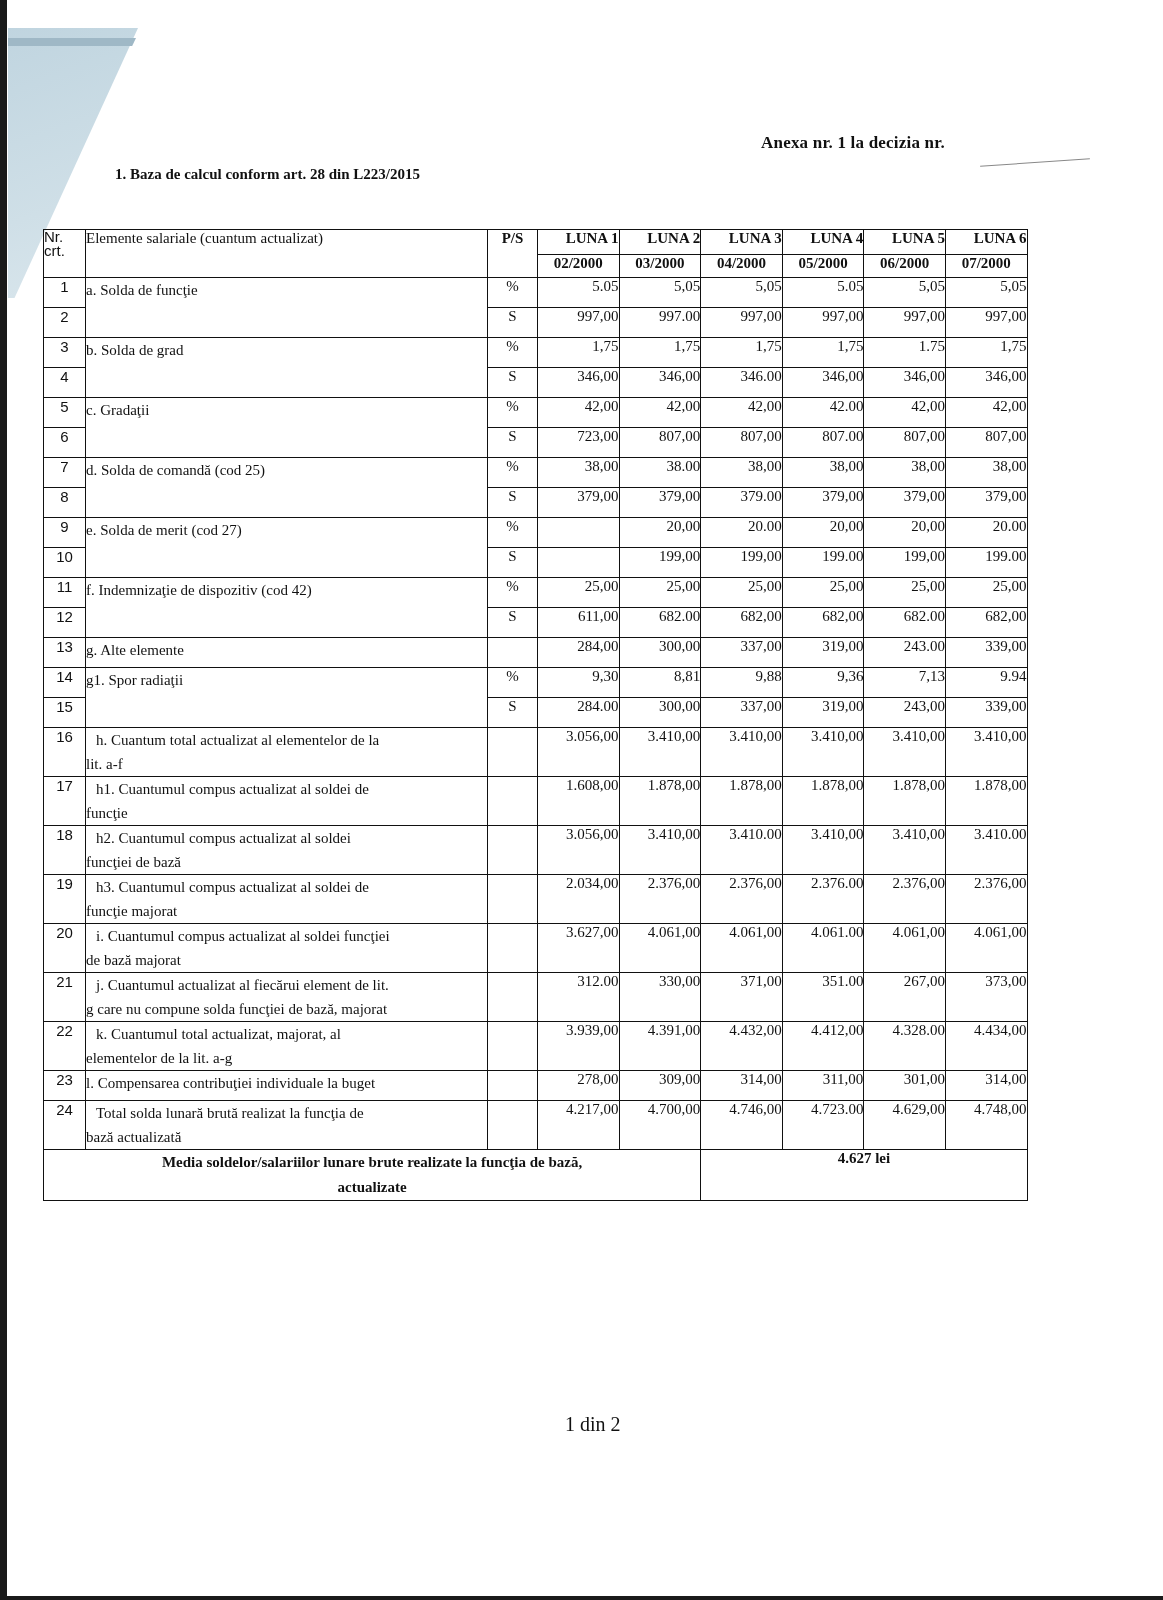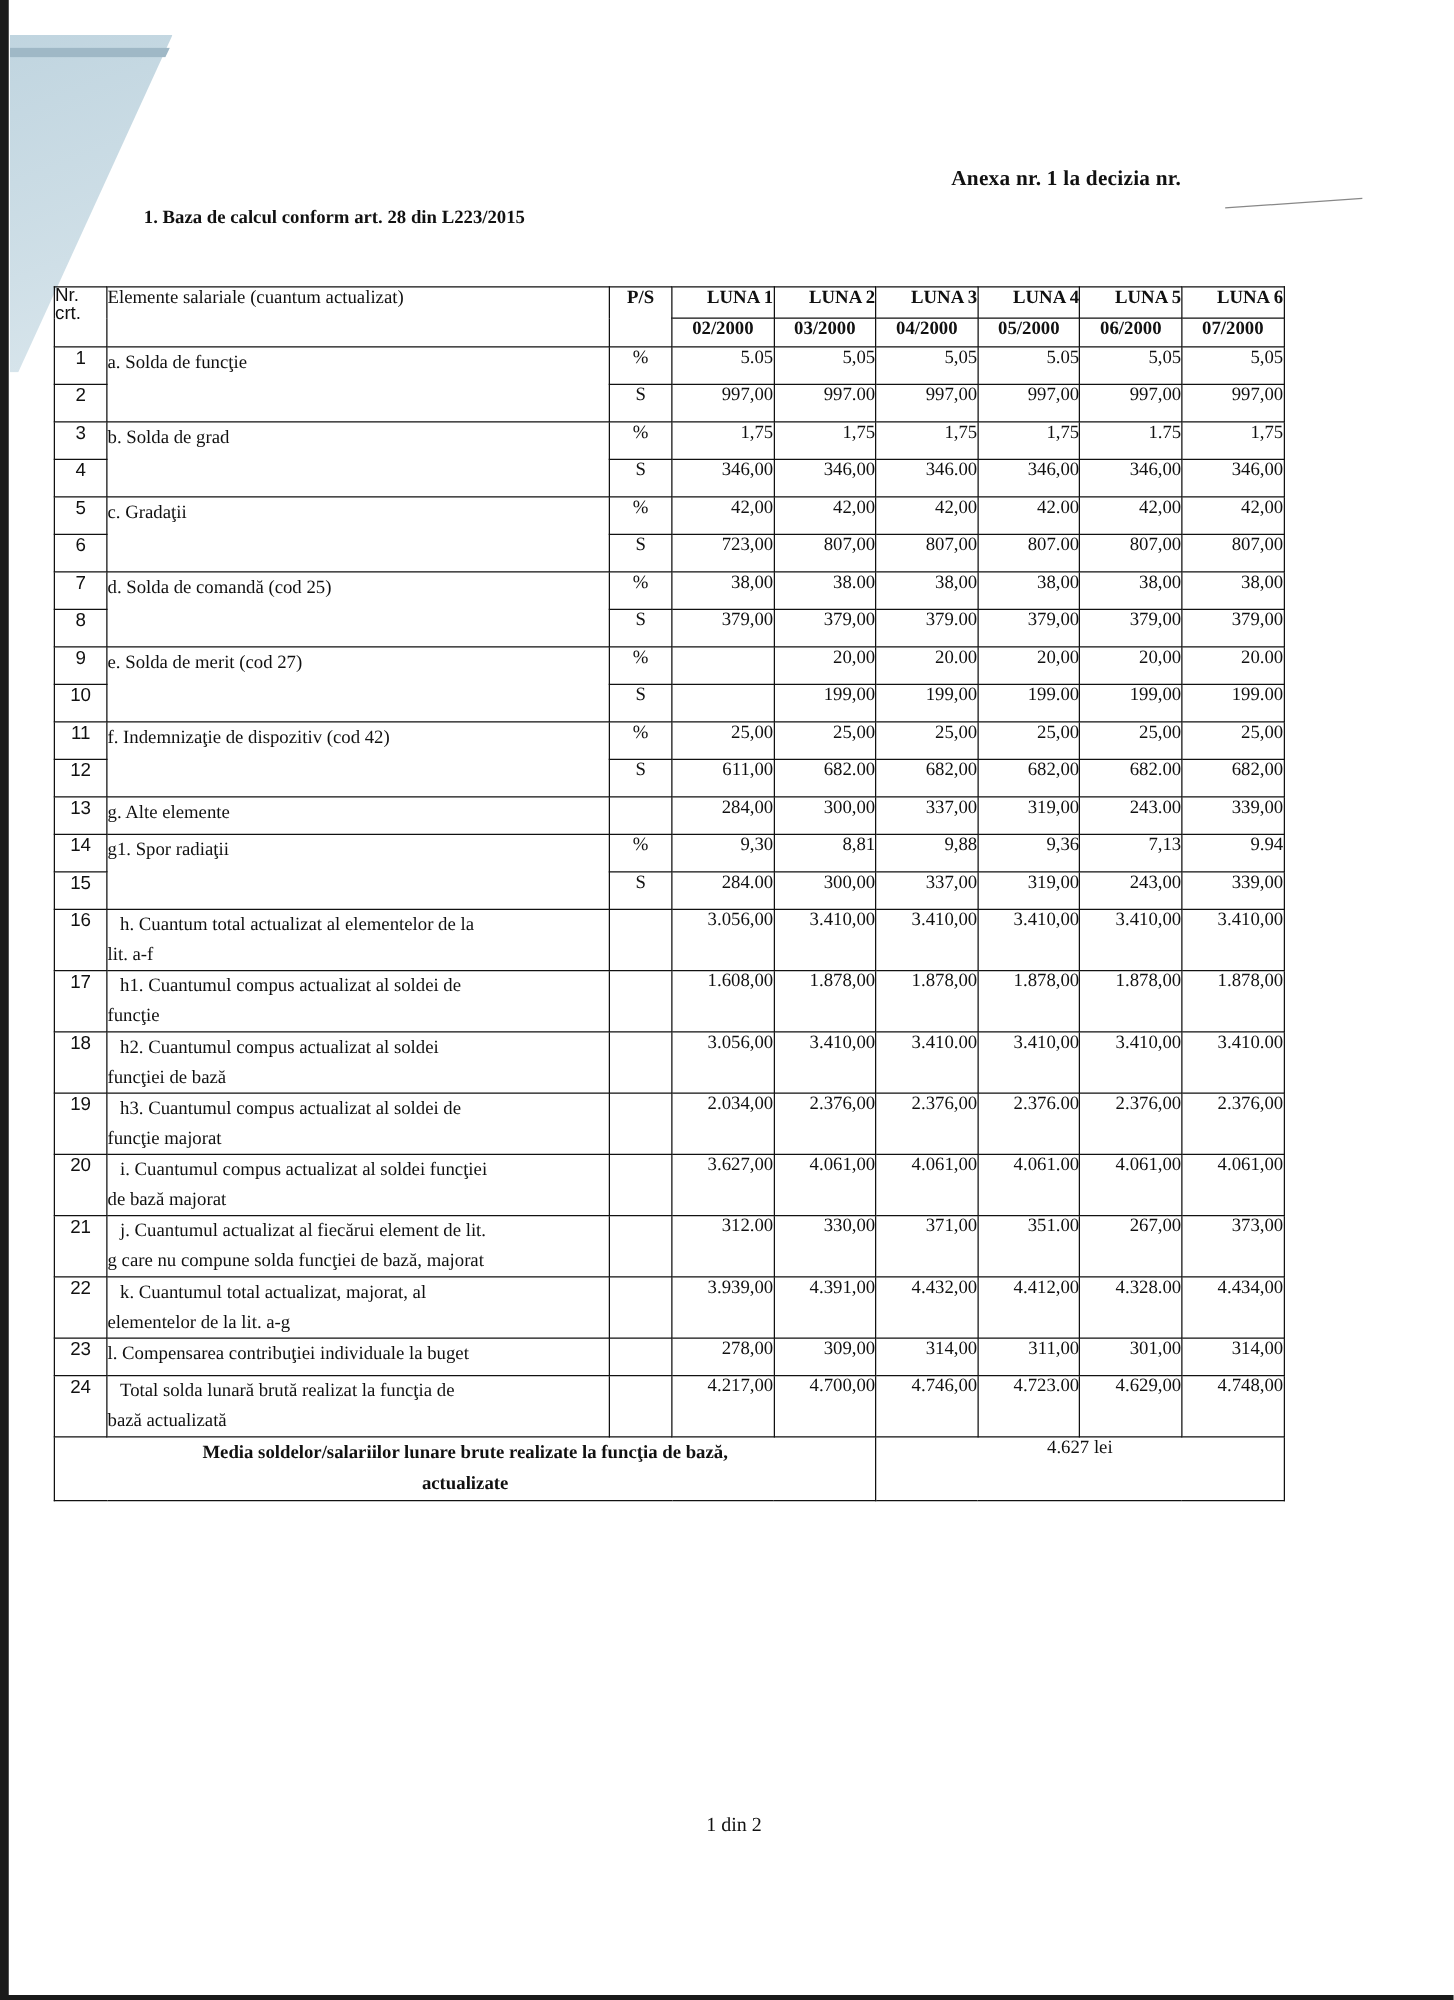--- a/index.html
+++ b/index.html
@@ -44,22 +44,22 @@
   th.ps-head { font-weight: bold; font-size: 16px; text-align: center; vertical-align: top; padding-top: 14px; }
   td.nr { text-align: center; font-family: "Liberation Sans", sans-serif; font-size: 16px; vertical-align: middle; height: 29px; }
   td.elem { padding: 5px 0 0 10px; font-size: 15px; line-height: 24px; }
   td.elem.two-line { padding-left: 0; }
   td.elem .indent { padding-left: 10px; }
   td.ps { text-align: center; font-size: 15px; vertical-align: middle; }
   td.val { text-align: right; padding: 4px 6px 0 0; font-size: 15px; }
   tr.single td { height: 29px; }
   tr.double td { height: 48px; }
   td.footer-label { text-align: center; font-weight: bold; font-size: 17px; line-height: 25px; padding: 2px 0 4px 0; vertical-align: middle; }
-  td.footer-value { text-align: center; font-weight: normal; font-size: 19px; vertical-align: bottom; padding-bottom: 6px; }
-  .page-num { position: absolute; left: 565px; top: 1452px; font-size: 16px; }
+  td.footer-value { text-align: center; font-weight: bold; font-size: 19px; vertical-align: bottom; padding-bottom: 6px; }
+  .page-num { position: absolute; left: 565px; top: 1413px; font-size: 20px; }
 </style>
 </head>
 <body>
 
 <div class="left-edge"></div>
 <div class="bottom-edge"></div>
 <div class="corner-fold"></div>
 <div class="corner-fold-bar"></div>
 
 <div class="annex-title">Anexa nr. 1 la decizia nr.</div>

